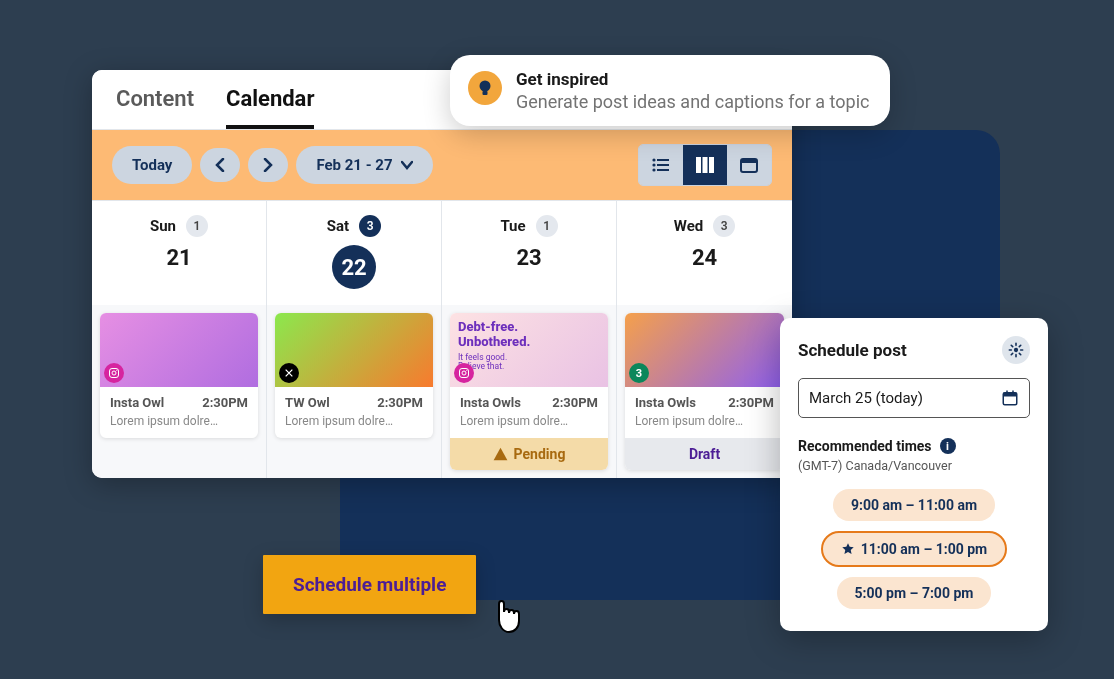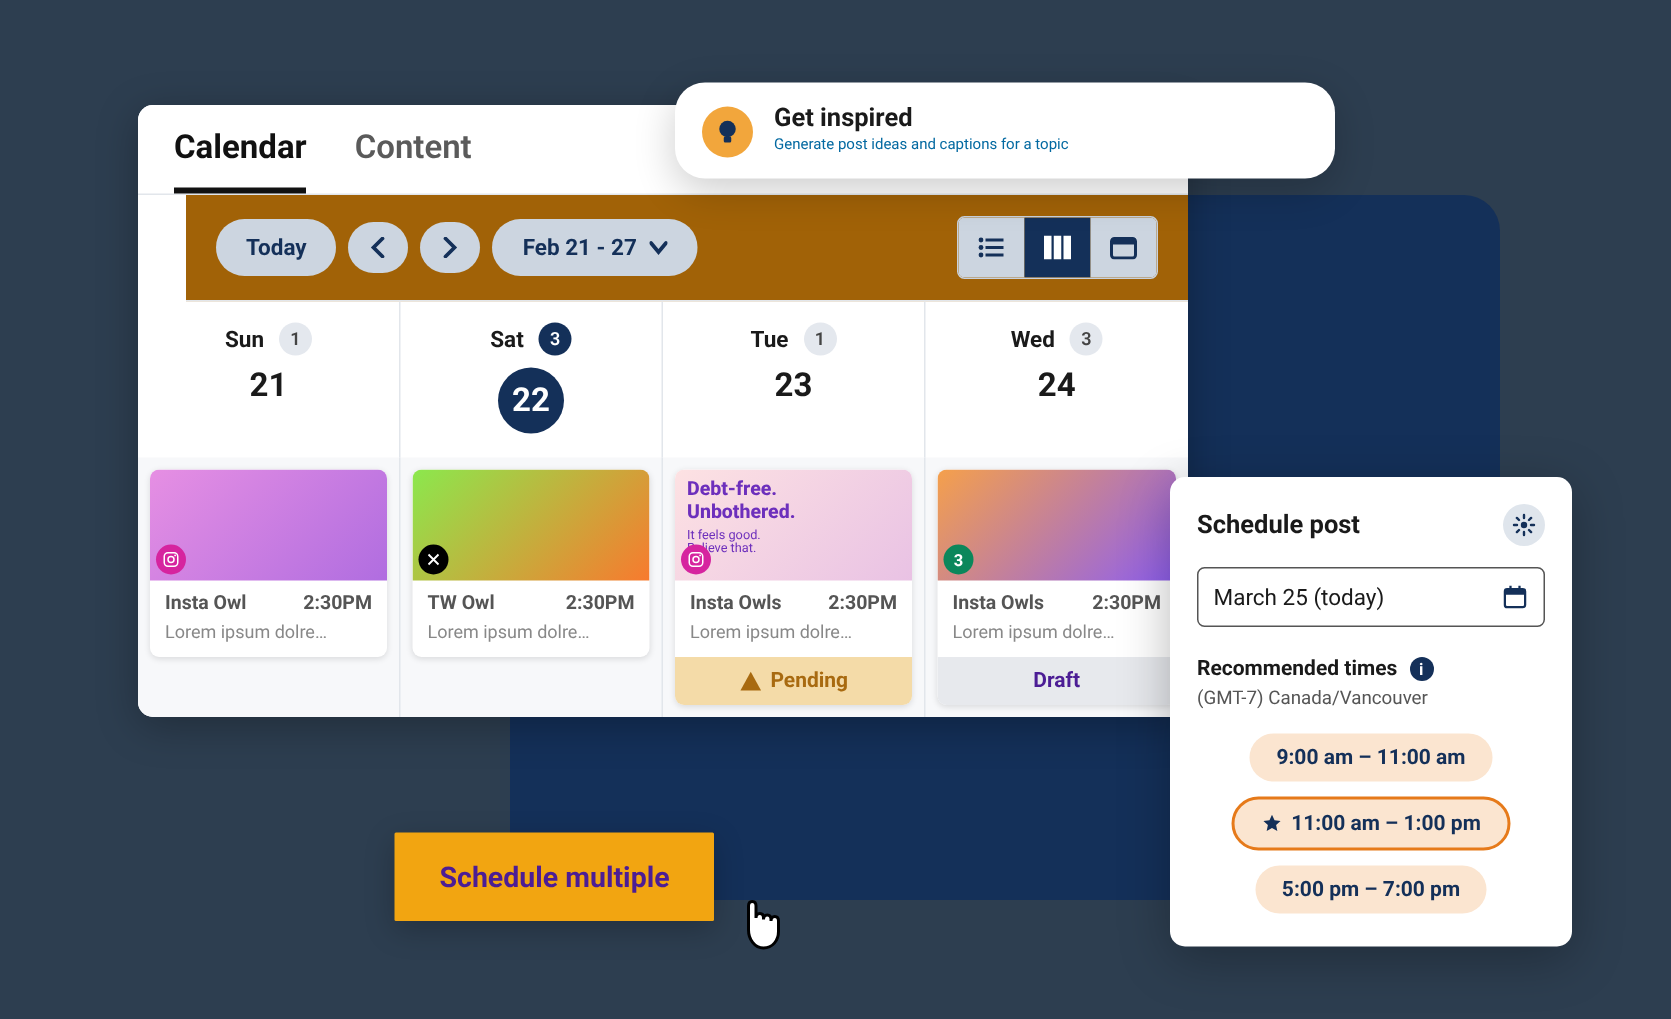--- a/index.html
+++ b/index.html
@@ -49,22 +49,21 @@
     color: #111;
     font-weight: 700;
     border-bottom: 4px solid #111;
   }
   .toolbar {
     display: flex;
     align-items: center;
     justify-content: space-between;
     padding: 14px 20px;
     border-bottom: 1px solid #e2e6eb;
-    background: #a16207;
-    margin-left: 32px;
+    background: #fdba74;
   }
   .toolbar-left { display: flex; align-items: center; gap: 8px; }
   .pill {
     background: #ccd5e0;
     color: #143059;
     border-radius: 22px;
     padding: 10px 20px;
     font-weight: 700;
     font-size: 15px;
     display:flex; align-items:center; gap:8px;
@@ -123,21 +122,21 @@
   .inspire{
     position:absolute; top:55px; left:450px; width:440px;
     background:#fff; border-radius:20px; padding:14px 18px;
     box-shadow:0 8px 28px rgba(0,0,0,.2);
     display:flex; gap:14px; align-items:flex-start;
   }
   .inspire-icon{
     width:34px;height:34px;border-radius:50%;background:#f2a63c;display:flex;align-items:center;justify-content:center; flex:0 0 34px; margin-top:2px;
   }
   .inspire-title{font-weight:700;font-size:17px;}
-  .inspire-sub{font-size:10px;color:#0369a1;margin-top:2px;}
+  .inspire-sub{font-size:18px;color:#737373;margin-top:2px;}
 
   
   .schedule-panel{
     position:absolute; top:318px; left:780px; width:268px;
     background:#fff; border-radius:10px; padding:18px 18px 22px;
     box-shadow:0 8px 34px rgba(0,0,0,.28);
   }
   .sp-head{display:flex;justify-content:space-between;align-items:center;margin-bottom:14px;}
   .sp-head h3{font-size:17px;font-weight:700;}
   .gear{width:28px;height:28px;border-radius:50%;background:#dfe5ec;display:flex;align-items:center;justify-content:center;cursor:pointer;}
@@ -160,22 +159,22 @@
   .thumb-text{ position:absolute; top:6px; left:8px; font-weight:800; font-size:13px; color:#6d2fbc;}
   .thumb-sub{ position:absolute; top:40px; left:8px; font-size:8.5px;color:#6d2fbc;line-height:1.1; }
 </style>
 </head>
 <body>
 
 <div class="backdrop"></div>
 
 <div class="calendar-app">
   <div class="tabs">
+    <div class="tab">Content</div>
     <div class="tab active">Calendar</div>
-    <div class="tab">Content</div>
   </div>
 
   <div class="toolbar">
     <div class="toolbar-left">
       <div class="pill">Today</div>
       <div class="pill small">
         <svg width="12" height="14" viewBox="0 0 12 14">
             <path d="M9 1 L3 7 L9 13" stroke="#143059" stroke-width="2.5" fill="none" stroke-linecap="round"></path>
           </svg>
       </div>

